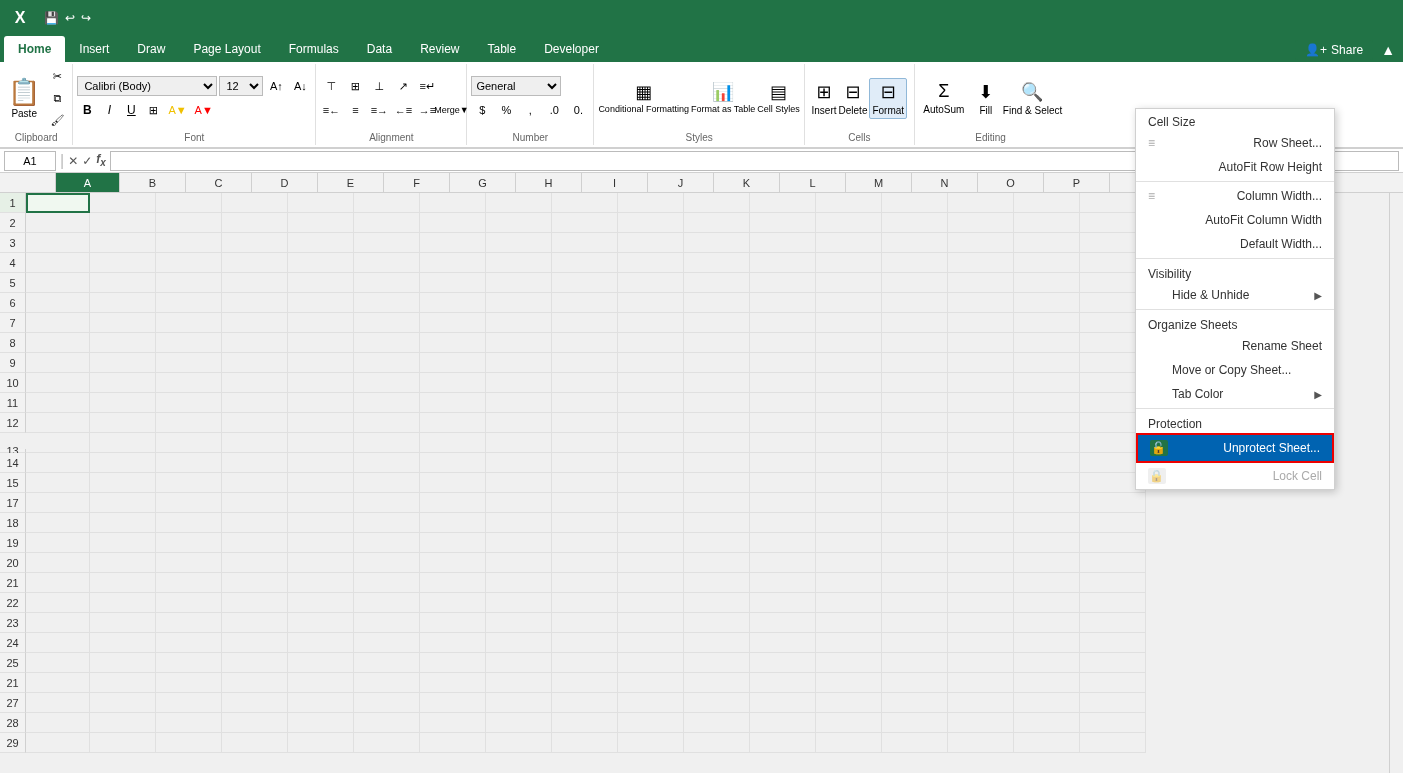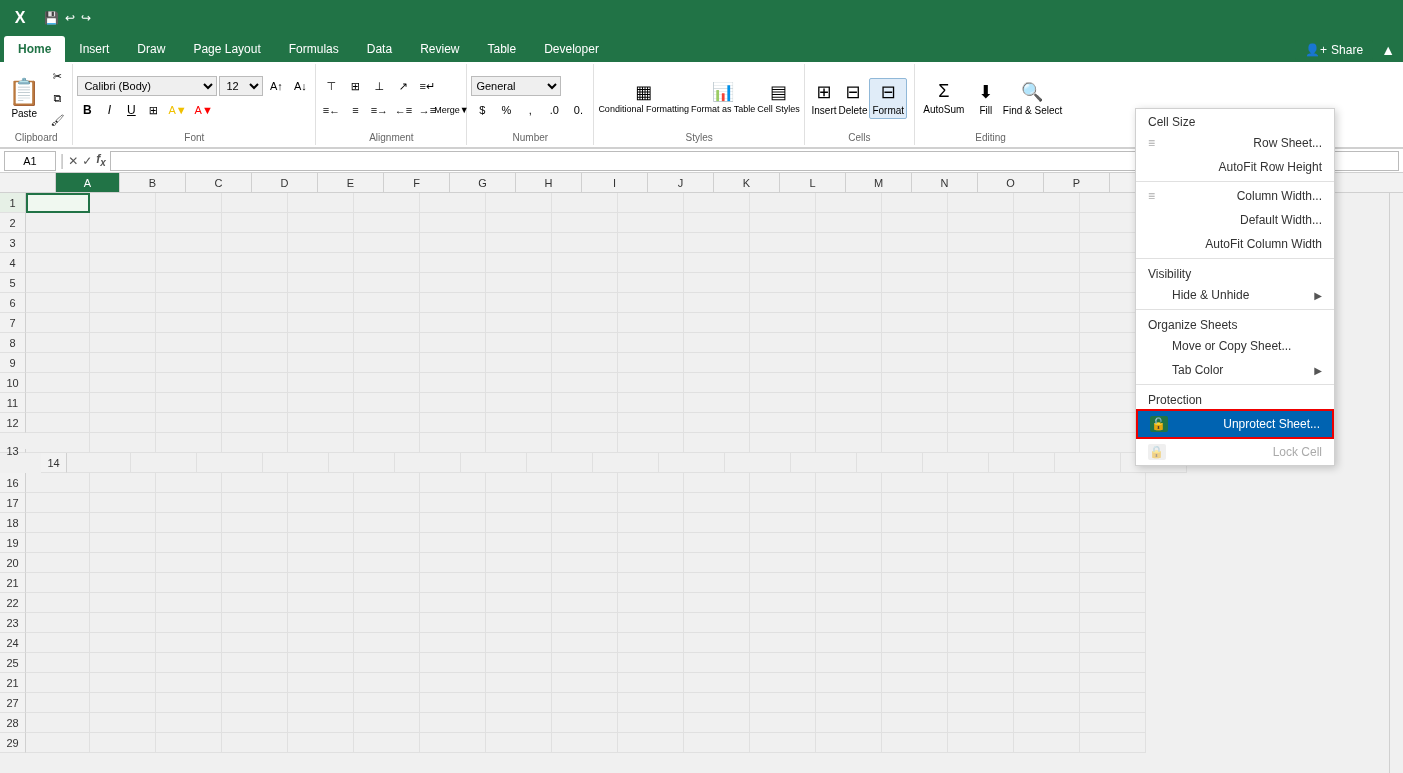--- a/index.html
+++ b/index.html
@@ -544,42 +544,42 @@
             <div style="border-right: 1px solid rgb(224, 224, 224); border-bottom: 1px solid rgb(224, 224, 224); font-size: 11px; width: 66px; min-width: 66px;"></div>
             <div style="border-right: 1px solid rgb(224, 224, 224); border-bottom: 1px solid rgb(224, 224, 224); font-size: 11px; width: 66px; min-width: 66px;"></div>
             <div style="border-right: 1px solid rgb(224, 224, 224); border-bottom: 1px solid rgb(224, 224, 224); font-size: 11px; width: 66px; min-width: 66px;"></div>
             <div style="border-right: 1px solid rgb(224, 224, 224); border-bottom: 1px solid rgb(224, 224, 224); font-size: 11px; width: 66px; min-width: 66px;"></div>
             <div style="border-right: 1px solid rgb(224, 224, 224); border-bottom: 1px solid rgb(224, 224, 224); font-size: 11px; width: 66px; min-width: 66px;"></div>
             <div style="border-right: 1px solid rgb(224, 224, 224); border-bottom: 1px solid rgb(224, 224, 224); font-size: 11px; width: 66px; min-width: 66px;"></div>
             <div style="border-right: 1px solid rgb(224, 224, 224); border-bottom: 1px solid rgb(224, 224, 224); font-size: 11px; width: 66px; min-width: 66px;"></div>
             <div style="border-right: 1px solid rgb(224, 224, 224); border-bottom: 1px solid rgb(224, 224, 224); font-size: 11px; width: 66px; min-width: 66px;"></div>
             <div style="border-right: 1px solid rgb(224, 224, 224); border-bottom: 1px solid rgb(224, 224, 224); font-size: 11px; width: 66px; min-width: 66px;"></div>
           </div>
-          <div style="display: flex; height: 20px; padding-left: 41px;">
+          <div style="display: flex; height: 20px;">
             <div style="width: 26px; min-width: 26px; font-size: 11px; color: rgb(51, 51, 51); text-align: center; border-bottom: 1px solid rgb(224, 224, 224); border-right: 1px solid rgb(208, 208, 208); background: rgb(242, 242, 242); display: flex; align-items: center; justify-content: center;">14</div>
             <div style="border-right: 1px solid rgb(224, 224, 224); border-bottom: 1px solid rgb(224, 224, 224); font-size: 11px; width: 64px; min-width: 64px;"></div>
             <div style="border-right: 1px solid rgb(224, 224, 224); border-bottom: 1px solid rgb(224, 224, 224); font-size: 11px; width: 66px; min-width: 66px;"></div>
             <div style="border-right: 1px solid rgb(224, 224, 224); border-bottom: 1px solid rgb(224, 224, 224); font-size: 11px; width: 66px; min-width: 66px;"></div>
             <div style="border-right: 1px solid rgb(224, 224, 224); border-bottom: 1px solid rgb(224, 224, 224); font-size: 11px; width: 66px; min-width: 66px;"></div>
             <div style="border-right: 1px solid rgb(224, 224, 224); border-bottom: 1px solid rgb(224, 224, 224); font-size: 11px; width: 66px; min-width: 66px;"></div>
             <div style="border-right: 1px solid rgb(224, 224, 224); border-bottom: 1px solid rgb(224, 224, 224); font-size: 11px; width: 66px; min-width: 66px;"></div>
             <div style="border-right: 1px solid rgb(224, 224, 224); border-bottom: 1px solid rgb(224, 224, 224); font-size: 11px; width: 66px; min-width: 66px;"></div>
             <div style="border-right: 1px solid rgb(224, 224, 224); border-bottom: 1px solid rgb(224, 224, 224); font-size: 11px; width: 66px; min-width: 66px;"></div>
             <div style="border-right: 1px solid rgb(224, 224, 224); border-bottom: 1px solid rgb(224, 224, 224); font-size: 11px; width: 66px; min-width: 66px;"></div>
             <div style="border-right: 1px solid rgb(224, 224, 224); border-bottom: 1px solid rgb(224, 224, 224); font-size: 11px; width: 66px; min-width: 66px;"></div>
             <div style="border-right: 1px solid rgb(224, 224, 224); border-bottom: 1px solid rgb(224, 224, 224); font-size: 11px; width: 66px; min-width: 66px;"></div>
             <div style="border-right: 1px solid rgb(224, 224, 224); border-bottom: 1px solid rgb(224, 224, 224); font-size: 11px; width: 66px; min-width: 66px;"></div>
             <div style="border-right: 1px solid rgb(224, 224, 224); border-bottom: 1px solid rgb(224, 224, 224); font-size: 11px; width: 66px; min-width: 66px;"></div>
             <div style="border-right: 1px solid rgb(224, 224, 224); border-bottom: 1px solid rgb(224, 224, 224); font-size: 11px; width: 66px; min-width: 66px;"></div>
             <div style="border-right: 1px solid rgb(224, 224, 224); border-bottom: 1px solid rgb(224, 224, 224); font-size: 11px; width: 66px; min-width: 66px;"></div>
             <div style="border-right: 1px solid rgb(224, 224, 224); border-bottom: 1px solid rgb(224, 224, 224); font-size: 11px; width: 66px; min-width: 66px;"></div>
             <div style="border-right: 1px solid rgb(224, 224, 224); border-bottom: 1px solid rgb(224, 224, 224); font-size: 11px; width: 66px; min-width: 66px;"></div>
           </div>
           <div style="display: flex; height: 20px;">
-            <div style="width: 26px; min-width: 26px; font-size: 11px; color: rgb(51, 51, 51); text-align: center; border-bottom: 1px solid rgb(224, 224, 224); border-right: 1px solid rgb(208, 208, 208); background: rgb(242, 242, 242); display: flex; align-items: center; justify-content: center;">16</div>
+            <div style="width: 26px; min-width: 26px; font-size: 11px; color: rgb(51, 51, 51); text-align: center; border-bottom: 1px solid rgb(224, 224, 224); border-right: 1px solid rgb(208, 208, 208); background: rgb(242, 242, 242); display: flex; align-items: center; justify-content: center;">15</div>
             <div style="border-right: 1px solid rgb(224, 224, 224); border-bottom: 1px solid rgb(224, 224, 224); font-size: 11px; width: 64px; min-width: 64px;"></div>
             <div style="border-right: 1px solid rgb(224, 224, 224); border-bottom: 1px solid rgb(224, 224, 224); font-size: 11px; width: 66px; min-width: 66px;"></div>
             <div style="border-right: 1px solid rgb(224, 224, 224); border-bottom: 1px solid rgb(224, 224, 224); font-size: 11px; width: 66px; min-width: 66px;"></div>
             <div style="border-right: 1px solid rgb(224, 224, 224); border-bottom: 1px solid rgb(224, 224, 224); font-size: 11px; width: 66px; min-width: 66px;"></div>
             <div style="border-right: 1px solid rgb(224, 224, 224); border-bottom: 1px solid rgb(224, 224, 224); font-size: 11px; width: 66px; min-width: 66px;"></div>
             <div style="border-right: 1px solid rgb(224, 224, 224); border-bottom: 1px solid rgb(224, 224, 224); font-size: 11px; width: 66px; min-width: 66px;"></div>
             <div style="border-right: 1px solid rgb(224, 224, 224); border-bottom: 1px solid rgb(224, 224, 224); font-size: 11px; width: 66px; min-width: 66px;"></div>
             <div style="border-right: 1px solid rgb(224, 224, 224); border-bottom: 1px solid rgb(224, 224, 224); font-size: 11px; width: 66px; min-width: 66px;"></div>
             <div style="border-right: 1px solid rgb(224, 224, 224); border-bottom: 1px solid rgb(224, 224, 224); font-size: 11px; width: 66px; min-width: 66px;"></div>
             <div style="border-right: 1px solid rgb(224, 224, 224); border-bottom: 1px solid rgb(224, 224, 224); font-size: 11px; width: 66px; min-width: 66px;"></div>
@@ -870,39 +870,43 @@
       <span style="margin-right:8px; width:16px; display:inline-block; color:#aaa;"></span>
       <span>AutoFit Row Height</span>
     </div>
     <div class="menu-separator"></div>
     <div class="menu-item">
       <span style="margin-right:8px; width:16px; display:inline-block; color:#aaa;">≡</span>
       <span>Column Width...</span>
     </div>
     <div class="menu-item">
       <span style="margin-right:8px; width:16px; display:inline-block; color:#aaa;"></span>
-      <span>Default Width...</span>
+      <span>AutoFit Column Width</span>
     </div>
     <div class="menu-item">
       <span style="margin-right:8px; width:16px; display:inline-block; color:#aaa;"></span>
-      <span>AutoFit Column Width</span>
+      <span>Default Width...</span>
     </div>
     <div class="menu-separator"></div>
 
     <div class="menu-section-header">Visibility</div>
     <div class="menu-item">
       <span style="margin-right:8px; width:16px; display:inline-block;"></span>
       <span style="flex:1;">Hide &amp; Unhide</span>
       <span class="arrow-right">▶</span>
     </div>
     <div class="menu-separator"></div>
 
     <div class="menu-section-header">Organize Sheets</div>
     <div class="menu-item">
       <span style="margin-right:8px; width:16px; display:inline-block;"></span>
+      <span>Rename Sheet</span>
+    </div>
+    <div class="menu-item">
+      <span style="margin-right:8px; width:16px; display:inline-block;"></span>
       <span style="flex:1;">Move or Copy Sheet...</span>
     </div>
     <div class="menu-item">
       <span style="margin-right:8px; width:16px; display:inline-block;"></span>
       <span style="flex:1;">Tab Color</span>
       <span class="arrow-right">▶</span>
     </div>
     <div class="menu-separator"></div>
 
     <div class="menu-section-header">Protection</div>

